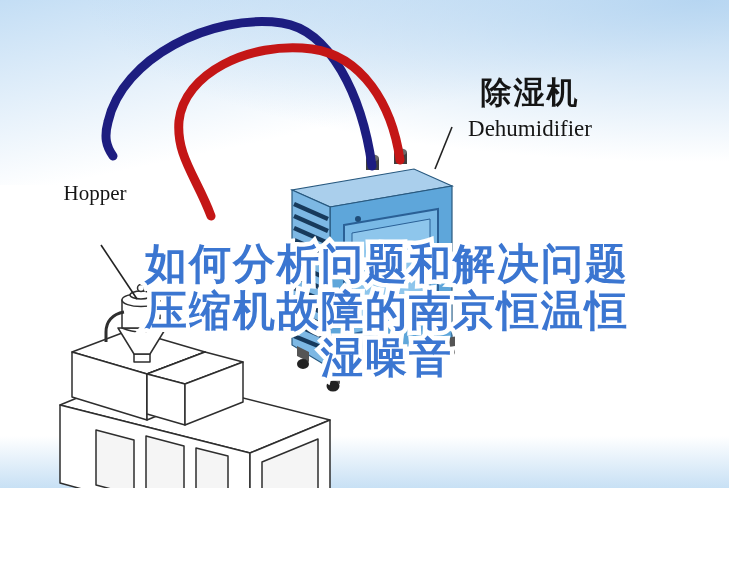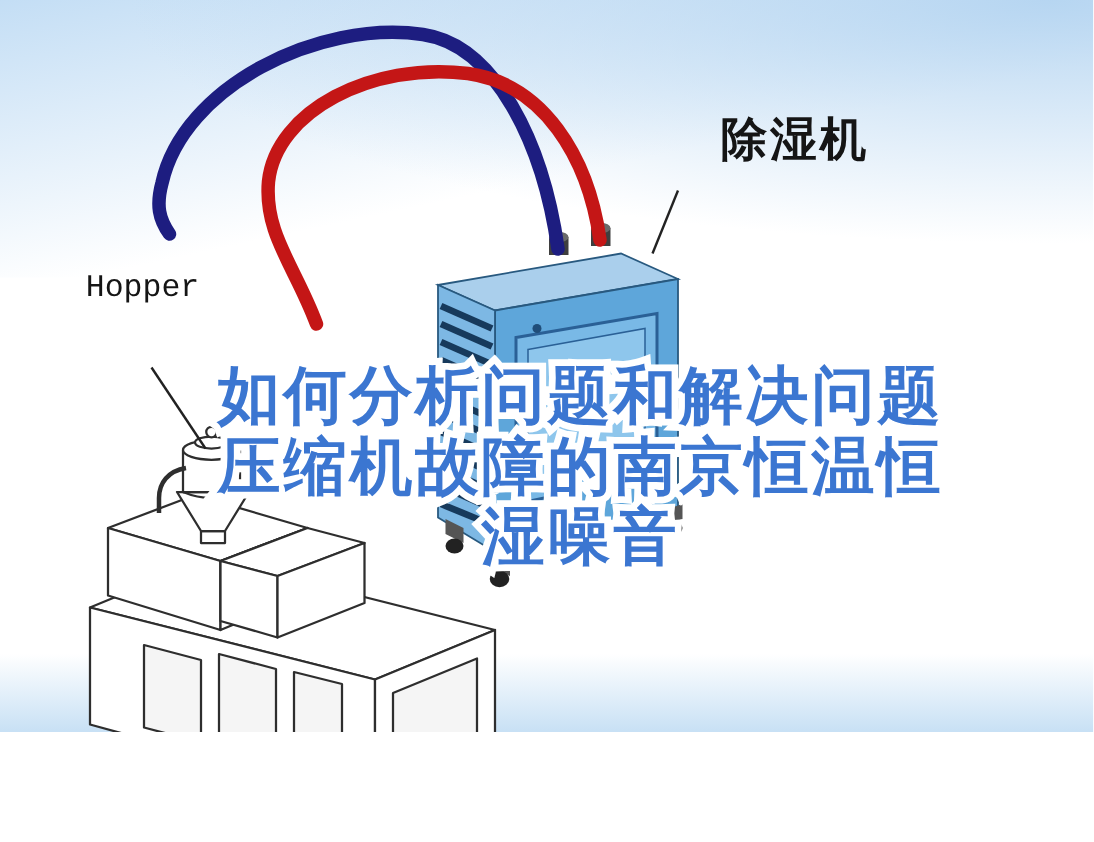--- a/index.html
+++ b/index.html
@@ -24,21 +24,21 @@
   .svg-layer { position:absolute; inset:0; }
 
   .label { position:absolute; text-align:center; color:#151515; }
   .label .cn { display:block; font-weight:bold; letter-spacing:2px; }
   .label .en { display:block; font-family:"Liberation Serif", serif; }
   .dehu-label { left:446px; top:72px; width:168px; }
   .dehu-label .cn { font-size:31px; }
   .dehu-label .en { font-size:23px; margin-top:2px; }
   .hopper-label { left:42px; top:180px; width:106px; }
   .hopper-label .cn { font-size:27px; }
-  .hopper-label .en { font-size:21px; margin-top:1px;font-family:Liberation Mono, monospace; }
+  .hopper-label .en { font-size:21px; margin-top:1px; }
 
   .overlay {
     position:absolute; left:45px; right:0; top:240px;
     text-align:center; font-weight:bold; letter-spacing:2px;
     font-size:42px; line-height:47px;
   }
   .overlay .line { position:relative; }
   .overlay .stroke {
     position:absolute; left:0; right:0; top:0;
     color:#ffffff; -webkit-text-stroke:9px #ffffff;
@@ -135,20 +135,21 @@
 
     <path d="M372,166 C362,95 330,30 282,23 C212,13 122,58 108,122 C104,137 106,146 113,156" stroke="#1d1d80" stroke-width="9" fill="none" stroke-linecap="round"></path>
     <path d="M400,160 C392,104 362,56 312,49 C248,41 184,74 179,121 C176,156 197,178 211,216" stroke="#c41616" stroke-width="9" fill="none" stroke-linecap="round"></path>
 
     <line x1="452" y1="127" x2="435" y2="169" stroke="#222222" stroke-width="1.6"></line>
     <line x1="101" y1="245" x2="137" y2="299" stroke="#222222" stroke-width="1.6"></line>
   </svg>
 
   <div class="label dehu-label">
     <span class="cn">除湿机</span>
+    <span class="en">Dehumidifier</span>
   </div>
 
   <div class="label hopper-label">
     <span class="en">Hopper</span>
   </div>
 
   <div class="overlay">
     <div class="line">
       <span class="stroke">如何分析问题和解决问题</span>
       <span class="fill">如何分析问题和解决问题</span>

